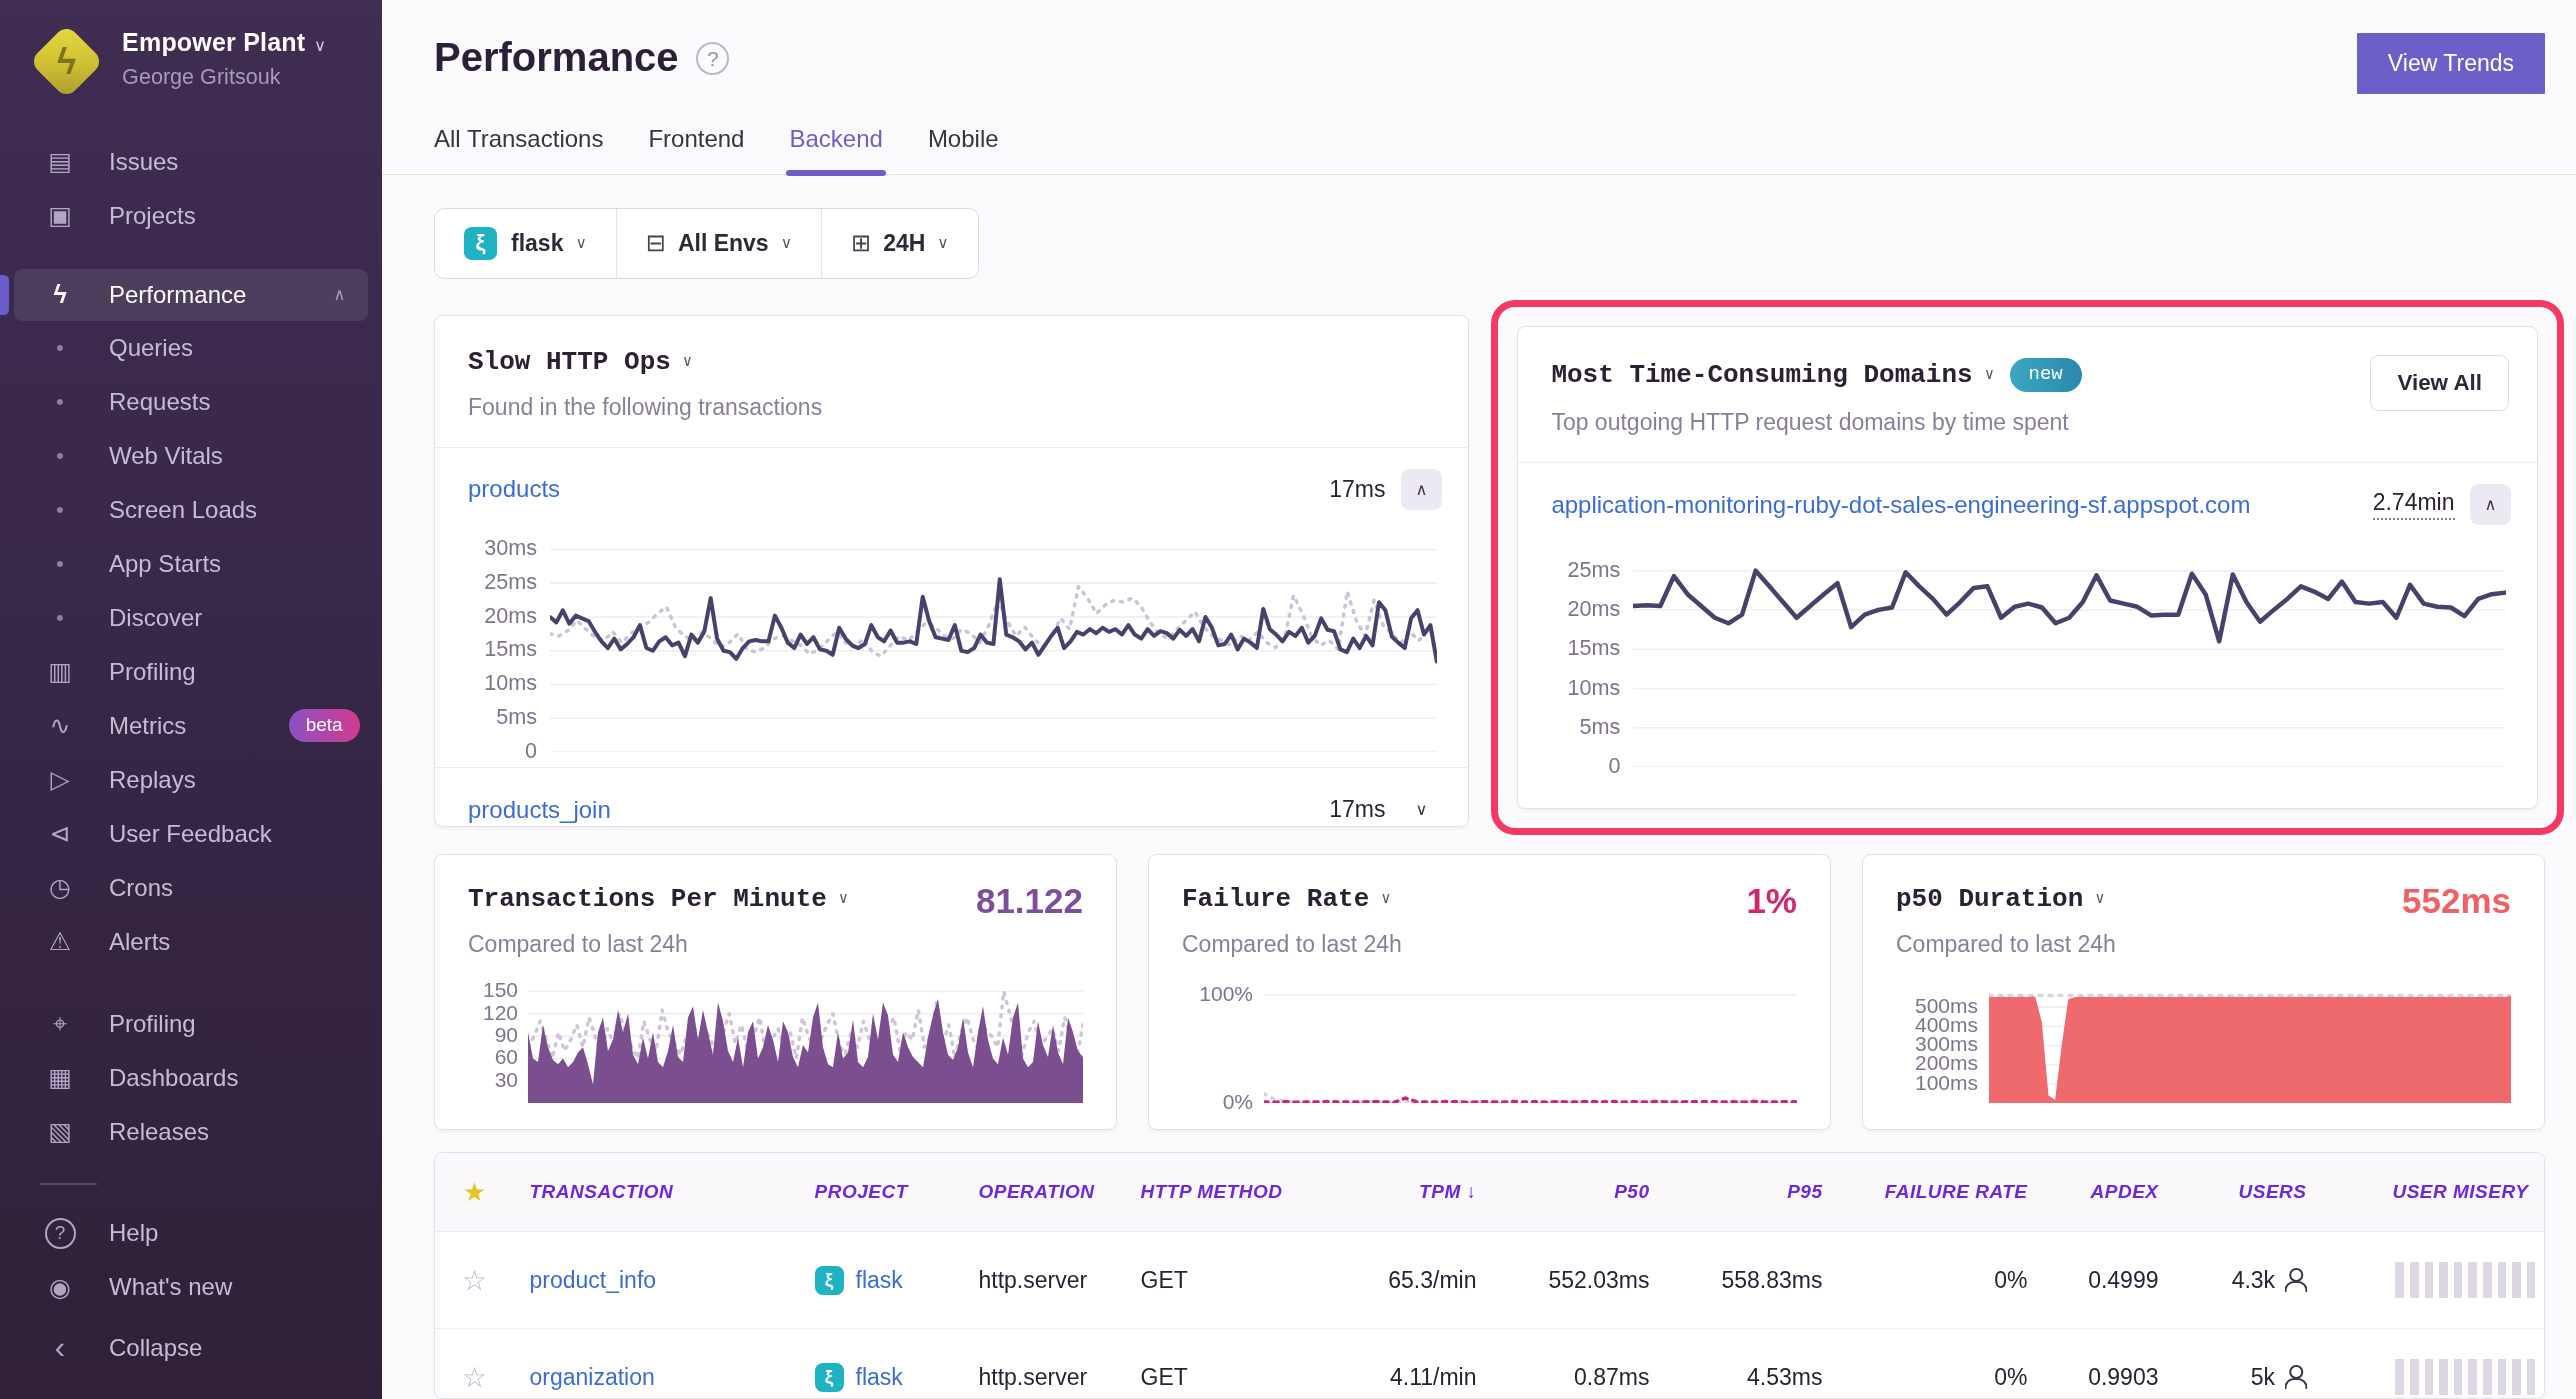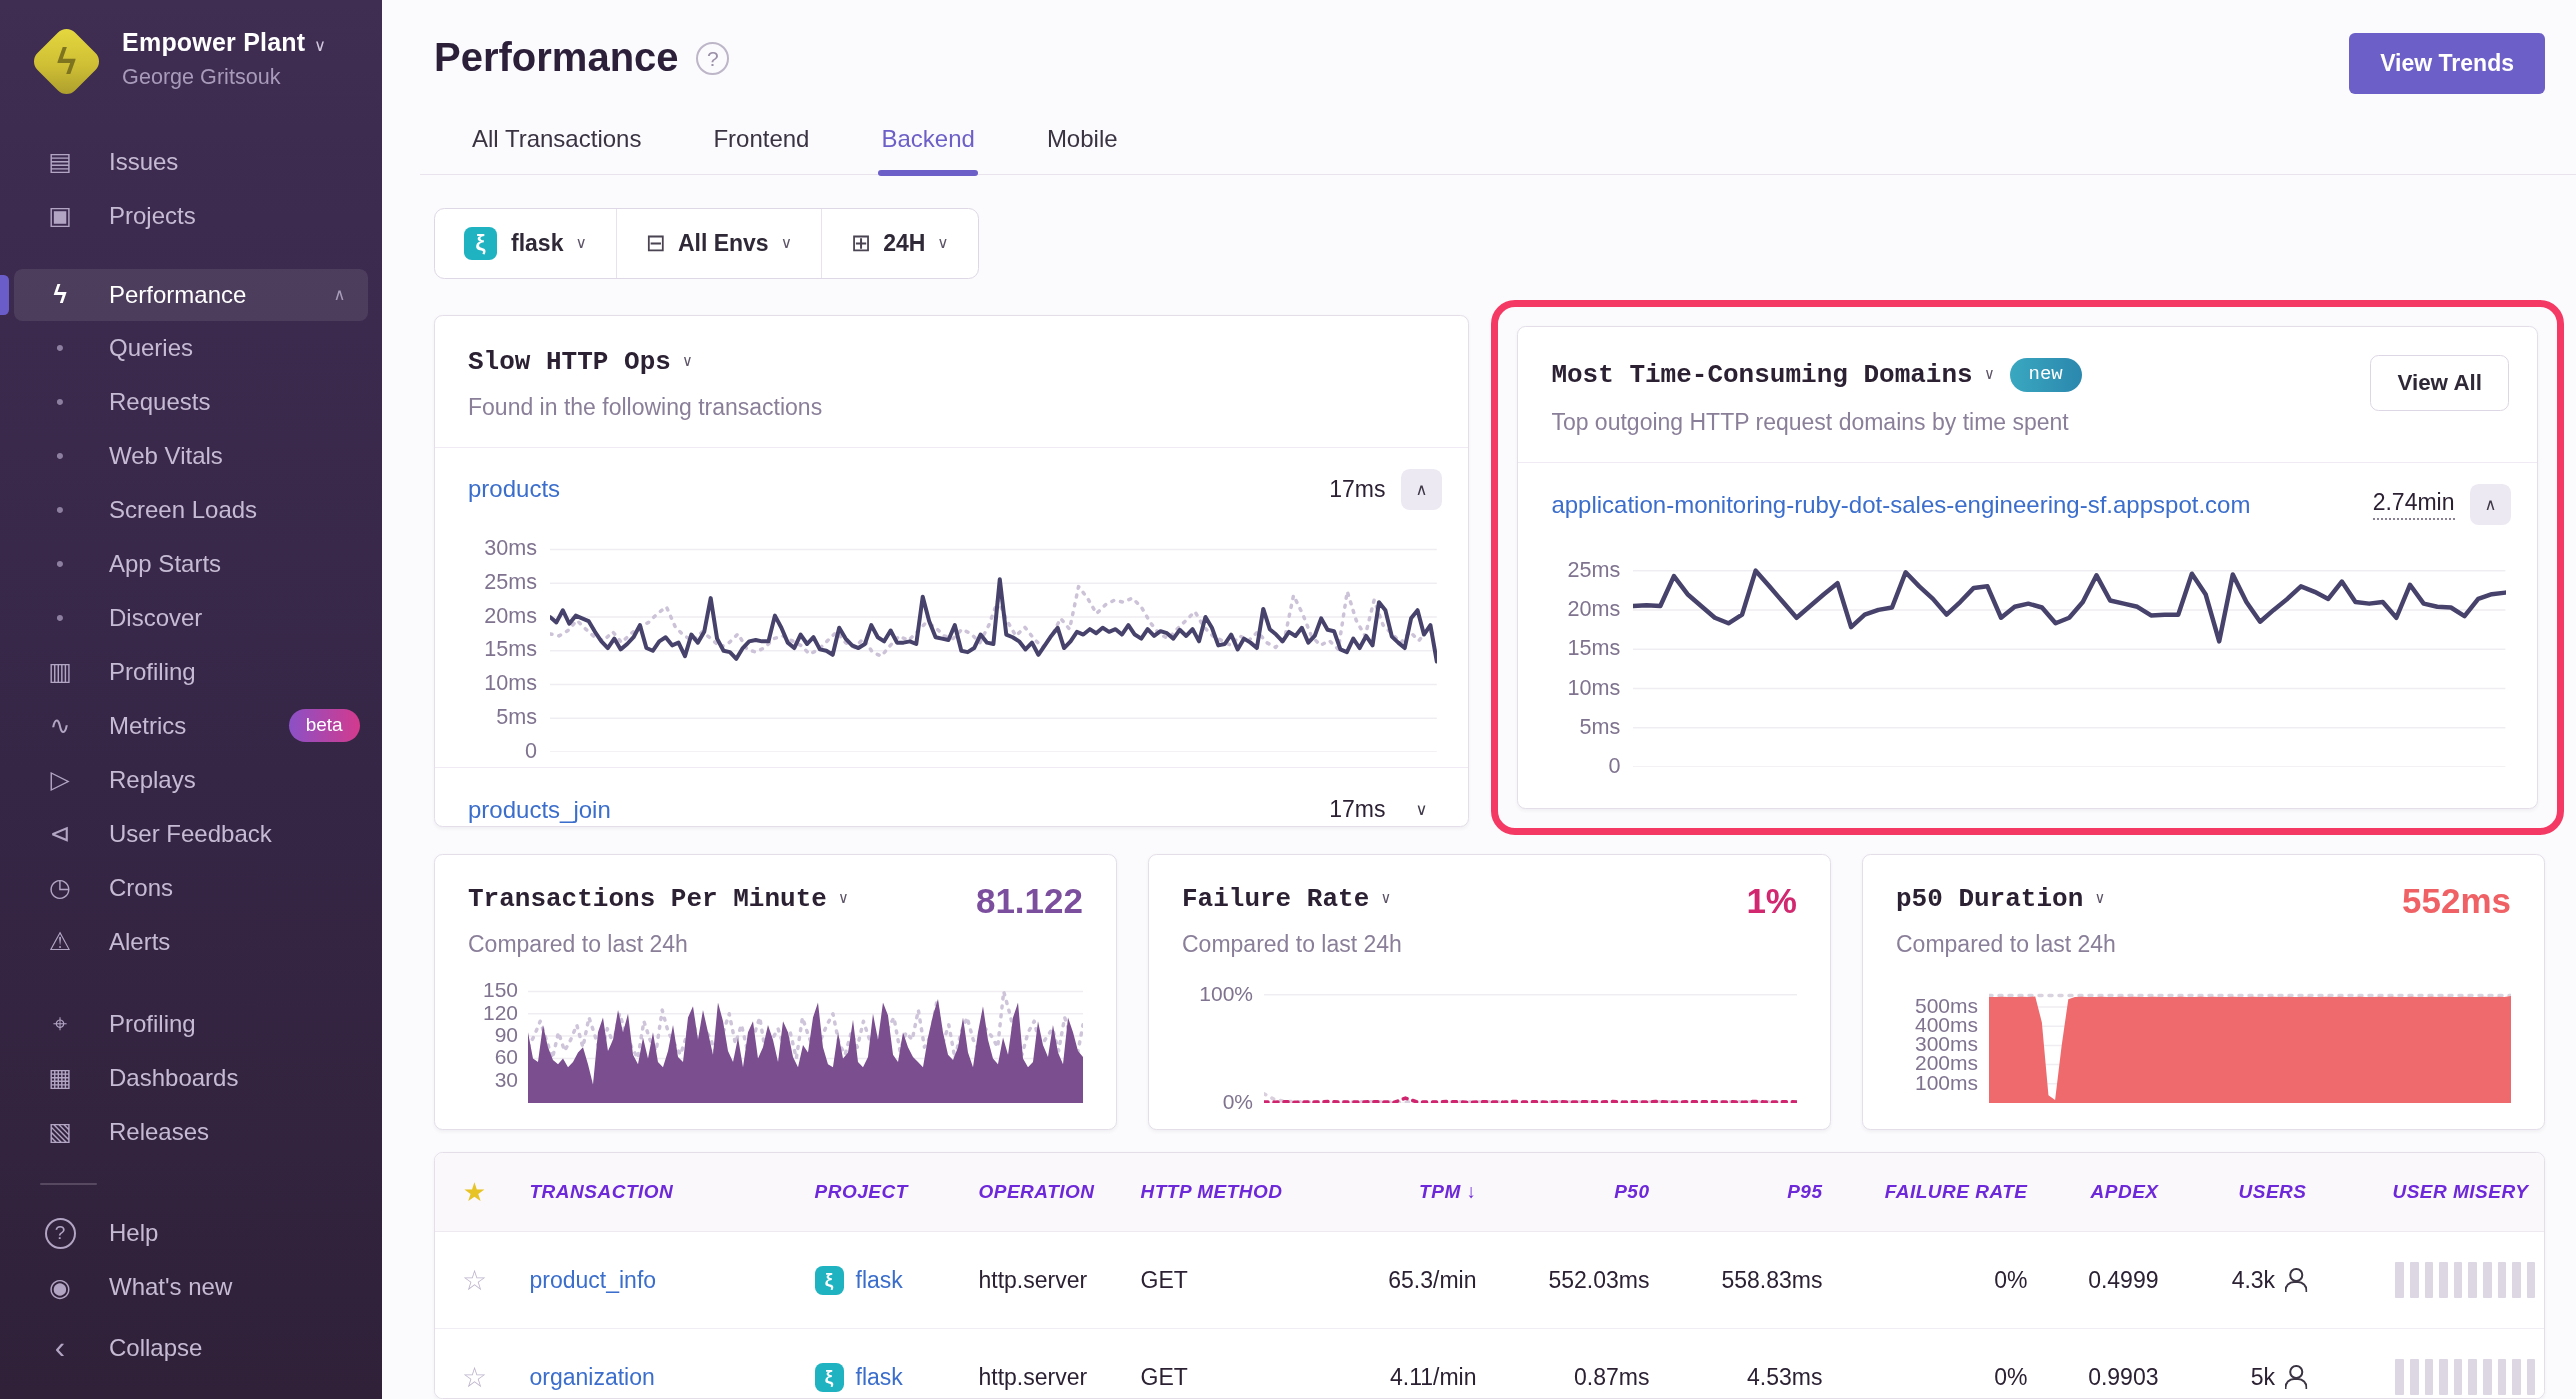--- a/index.html
+++ b/index.html
@@ -47,23 +47,23 @@
              border-radius:1.7px; margin:24px 0 21px 40px; }
   .nav-collapse { margin-top:auto; }
 
   
   .main { flex:1; display:flex; flex-direction:column; position:relative; }
   .page-header { position:relative; padding:35px 31px 0 52px; }
   .page-title { font-size:40px; font-weight:700; color:#2b1f39; display:inline-block; }
   .help-circle { display:inline-flex; width:33px; height:33px; border:2.6px solid #bdb5c8; border-radius:50%;
                  align-items:center; justify-content:center; font-size:21px; color:#9a90a8; margin-left:14px; vertical-align:5.2px; }
   .btn-primary { position:absolute; right:31px; top:33px; background:#6c5fc7; color:#fff; border:none;
-                 font-family:inherit; font-size:23px; font-weight:700; padding:17px 31px; border-radius:6px; cursor:pointer;text-align:right; }
-
-  .tabs { display:flex; gap:72px; padding:45px 31px 0 52px; border-bottom:1.7px solid #e8e3ed;margin-left:38px; }
+                 font-family:inherit; font-size:23px; font-weight:400; padding:17px 31px; border-radius:1px; cursor:pointer;text-align:right; }
+
+  .tabs { display:flex; gap:45px; padding:45px 31px 0 52px; border-bottom:1.7px solid #e8e3ed; }
   .tab { font-size:24px; color:#3a3342; padding-bottom:21px; position:relative; cursor:pointer; }
   .tab.active { color:#6c5fc7; }
   .tab.active::after { content:""; position:absolute; left:-3.5px; right:-3.5px; bottom:-1.7px; height:6px;
                        background:#6c5fc7; border-radius:3.5px; }
 
   .filters { display:flex; gap:28px; margin:33px 31px 0 52px; height:79px; }
   .segmented { display:flex; align-items:stretch; background:#fff; border:1.7px solid #ded7e5; border-radius:10.4px; }
   .seg { display:flex; align-items:center; padding:0 29px; font-size:23px; font-weight:700; color:#2f2836; cursor:pointer; }
   .seg + .seg { border-left:1.7px solid #e8e2ee; }
   .proj-ic { width:33px; height:33px; background:#1fb3c1; border-radius:7.8px; color:#fff; font-size:22.4px;

